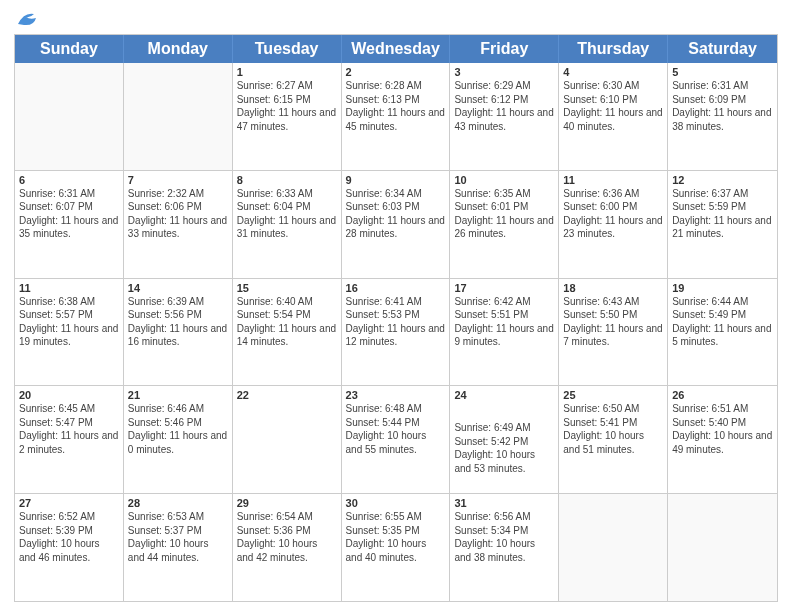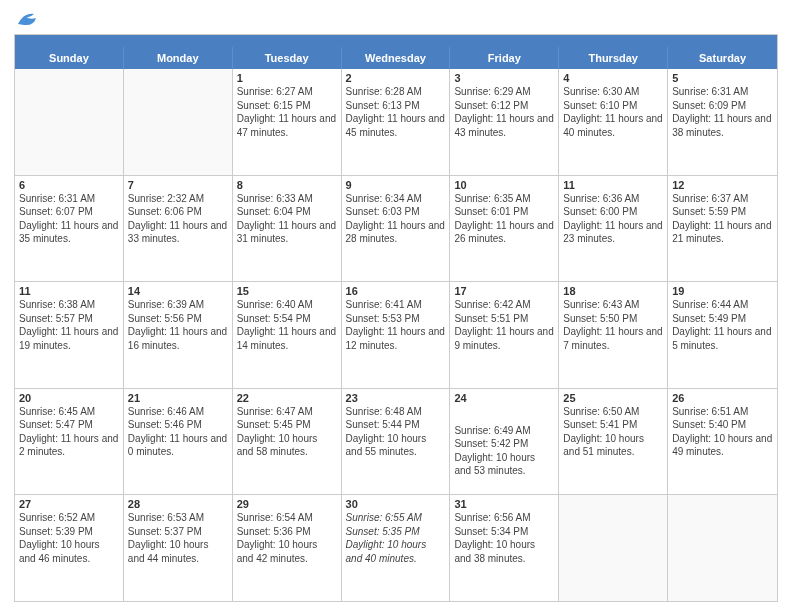--- a/index.html
+++ b/index.html
@@ -68,26 +68,25 @@
       flex-direction: column;
       border: 1px solid #ccc;
     }
     .cal-header {
       display: grid;
       grid-template-columns: repeat(7, 1fr);
       background: #4a7fc1;
     }
     .cal-header-cell {
       color: #fff;
-      font-size: 11px;
+      font-size: 16px;
       font-weight: bold;
       text-align: center;
       padding: 5px 2px;
       border-right: 1px solid #5a8fd1;
-      margin-top: 12px;
     }
     .cal-header-cell:last-child { border-right: none; }
     .cal-body {
       flex: 1;
       display: flex;
       flex-direction: column;
     }
     .cal-row {
       display: grid;
       grid-template-columns: repeat(7, 1fr);
@@ -280,23 +279,20 @@
 Daylight: 11 hours and 2 minutes.</div>
           </div>
           <div class="cal-cell">
             <span class="day-number">21</span>
             <div class="cell-info" style="white-space: pre-line;">Sunrise: 6:46 AM
 Sunset: 5:46 PM
 Daylight: 11 hours and 0 minutes.</div>
           </div>
           <div class="cal-cell">
             <span class="day-number">22</span>
-            <div class="cell-info" style="white-space: pre-line;">Sunrise: 6:47 AM
-Sunset: 5:45 PM
-Daylight: 10 hours and 58 minutes.</div>
           </div>
           <div class="cal-cell">
             <span class="day-number">23</span>
             <div class="cell-info" style="white-space: pre-line;">Sunrise: 6:48 AM
 Sunset: 5:44 PM
 Daylight: 10 hours and 55 minutes.</div>
           </div>
           <div class="cal-cell">
             <span class="day-number">24</span>
             <div class="cell-info" style="white-space: pre-line; margin-top: 20px;">Sunrise: 6:49 AM
@@ -330,21 +326,21 @@
 Daylight: 10 hours and 44 minutes.</div>
           </div>
           <div class="cal-cell">
             <span class="day-number">29</span>
             <div class="cell-info" style="white-space: pre-line;">Sunrise: 6:54 AM
 Sunset: 5:36 PM
 Daylight: 10 hours and 42 minutes.</div>
           </div>
           <div class="cal-cell">
             <span class="day-number">30</span>
-            <div class="cell-info" style="white-space: pre-line; font-style: italic;">Sunrise: 6:55 AM
+            <div class="cell-info" style="white-space: pre-line;">Sunrise: 6:55 AM
 Sunset: 5:35 PM
 Daylight: 10 hours and 40 minutes.</div>
           </div>
           <div class="cal-cell">
             <span class="day-number">31</span>
             <div class="cell-info" style="white-space: pre-line;">Sunrise: 6:56 AM
 Sunset: 5:34 PM
 Daylight: 10 hours and 38 minutes.</div>
           </div>
           <div class="cal-cell empty"></div>

